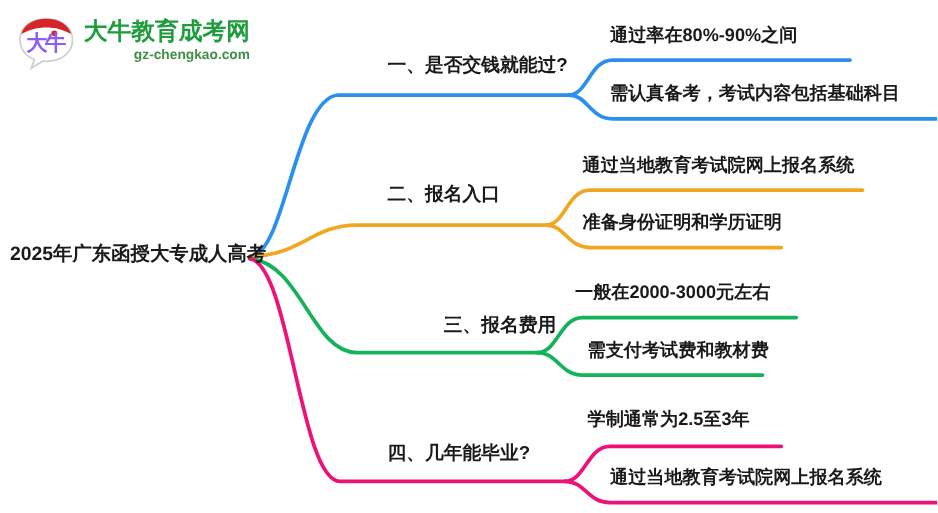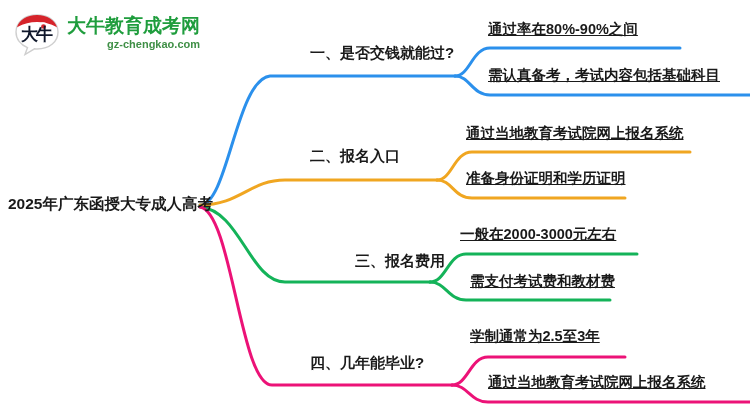--- a/index.html
+++ b/index.html
@@ -34,21 +34,21 @@
     flex: 0 0 auto;
   }
   .logo-badge-text {
     position: absolute;
     left: 0;
     top: 4px;
     width: 44px;
     height: 36px;
     font-size: 17px;
     font-weight: bold;
-    color: #0f172a;
+    color: #8b5cf6;
     letter-spacing: -2px;
     display: flex;
     align-items: center;
     justify-content: center;
     z-index: 3;
     line-height: 1;
   }
   .logo-text-block {
     margin-left: 7px;
     display: flex;
@@ -91,21 +91,20 @@
     left: 8px;
     top: 196px;
   }
   .branch-node {
     font-size: 15px;
     font-weight: bold;
   }
   .leaf-node {
     font-size: 14.5px;
     font-weight: bold;
-    text-decoration: underline;
   }
 </style>
 </head>
 <body>
 
 <div id="canvas">
 
   <div class="logo-wrap">
     <div class="logo-mark">
       <svg width="46" height="44" viewBox="0 0 46 44">

